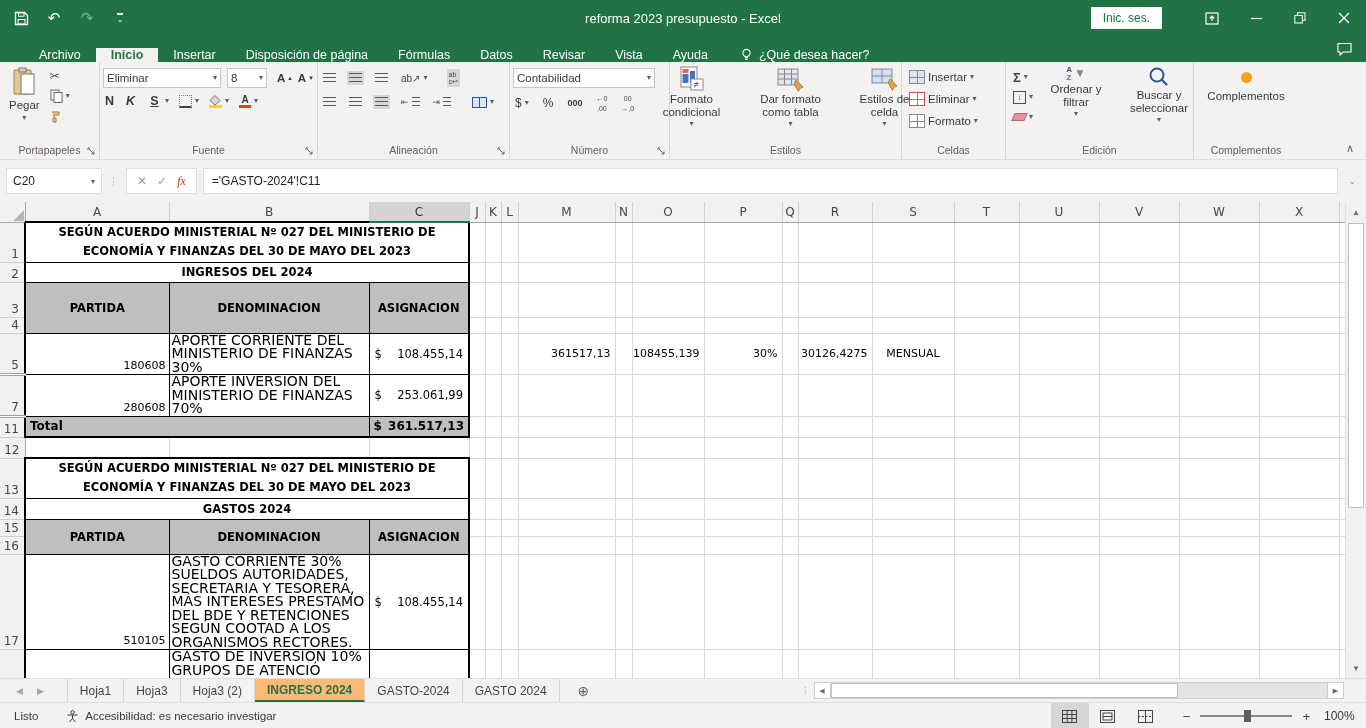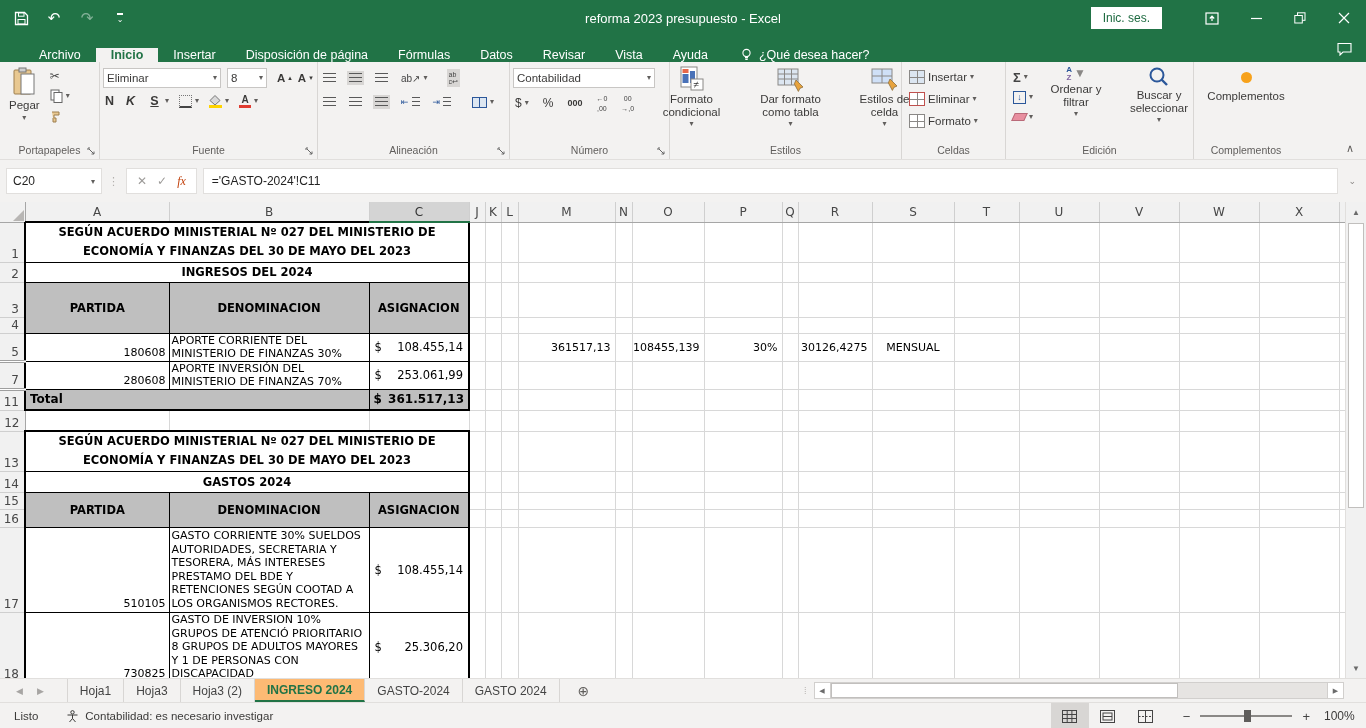--- a/index.html
+++ b/index.html
@@ -87,21 +87,21 @@
   td.f { border-bottom:1px solid #d8d8d8; }
   td.b { border:1px solid #000; }
   .b2l { border-left-width:2px !important; }
   .b2r { border-right-width:2px !important; }
   .b2t { border-top-width:2px !important; }
   .b2b { border-bottom-width:2px !important; }
   td.ttl { font-weight:700; text-align:center; vertical-align:middle; font-size:11.5px; line-height:19px; }
   td.sect { font-weight:700; text-align:center; vertical-align:middle; font-size:11.5px; }
   td.hdr { background:#bfbfbf; font-weight:700; text-align:center; vertical-align:middle; font-size:11.5px; }
   td.num { text-align:right; vertical-align:bottom; padding:0 3px 2px 0; }
-  td.den { font-size:11px; line-height:13.5px; vertical-align:middle; padding:0 2px; }
+  td.den { font-size:14px; line-height:13.5px; vertical-align:middle; padding:0 2px; }
   td.money { vertical-align:middle; font-size:11.5px; padding:0 5px; }
   td.money .mline { display:flex; justify-content:space-between; }
   td.tot { background:#bfbfbf; font-weight:700; vertical-align:middle; padding:0 4px; font-size:12px; }
   td.aux { text-align:right; vertical-align:middle; padding-right:4px; }
   td.auxc { text-align:center; vertical-align:middle; }
 
   
   .vscroll { position:absolute; left:1345px; top:0; width:21px; height:476px; background:#f1f1f1; border-left:1px solid #e1dfdd; }
   .vs-btn { height:20px; display:flex; align-items:center; justify-content:center; font-size:8px; color:#6b6b6b; }
   .vs-down { position:absolute; bottom:0; left:0; right:0; }
@@ -910,21 +910,21 @@
     </div>
   </div>
 
   <div class="statusbar">
     <span class="sb-mode">Listo</span>
     <span class="sb-acc">
       <svg width="13" height="13" viewBox="0 0 13 13">
           <circle cx="6.5" cy="2.3" r="1.7" fill="none" stroke="#3b3a39"></circle>
           <path d="M1.5 5 h10 M6.5 5 v3.5 M3.5 12 l3-3.5 3 3.5" fill="none" stroke="#3b3a39"></path>
         </svg>
-      <span>Contabilidad: es necesario investigar</span>
+      <span>Accesibilidad: es necesario investigar</span>
     </span>
     <div class="sb-right">
       <span class="viewbtn active">
         <svg width="15" height="13" viewBox="0 0 15 13">
             <rect x="0.5" y="0.5" width="14" height="12" fill="none" stroke="#444"></rect>
             <path d="M0.5 4.5 h14 M0.5 8.5 h14 M5.2 0.5 v12 M9.9 0.5 v12" stroke="#444"></path>
           </svg>
       </span>
       <span class="viewbtn">
         <svg width="15" height="13" viewBox="0 0 15 13">

